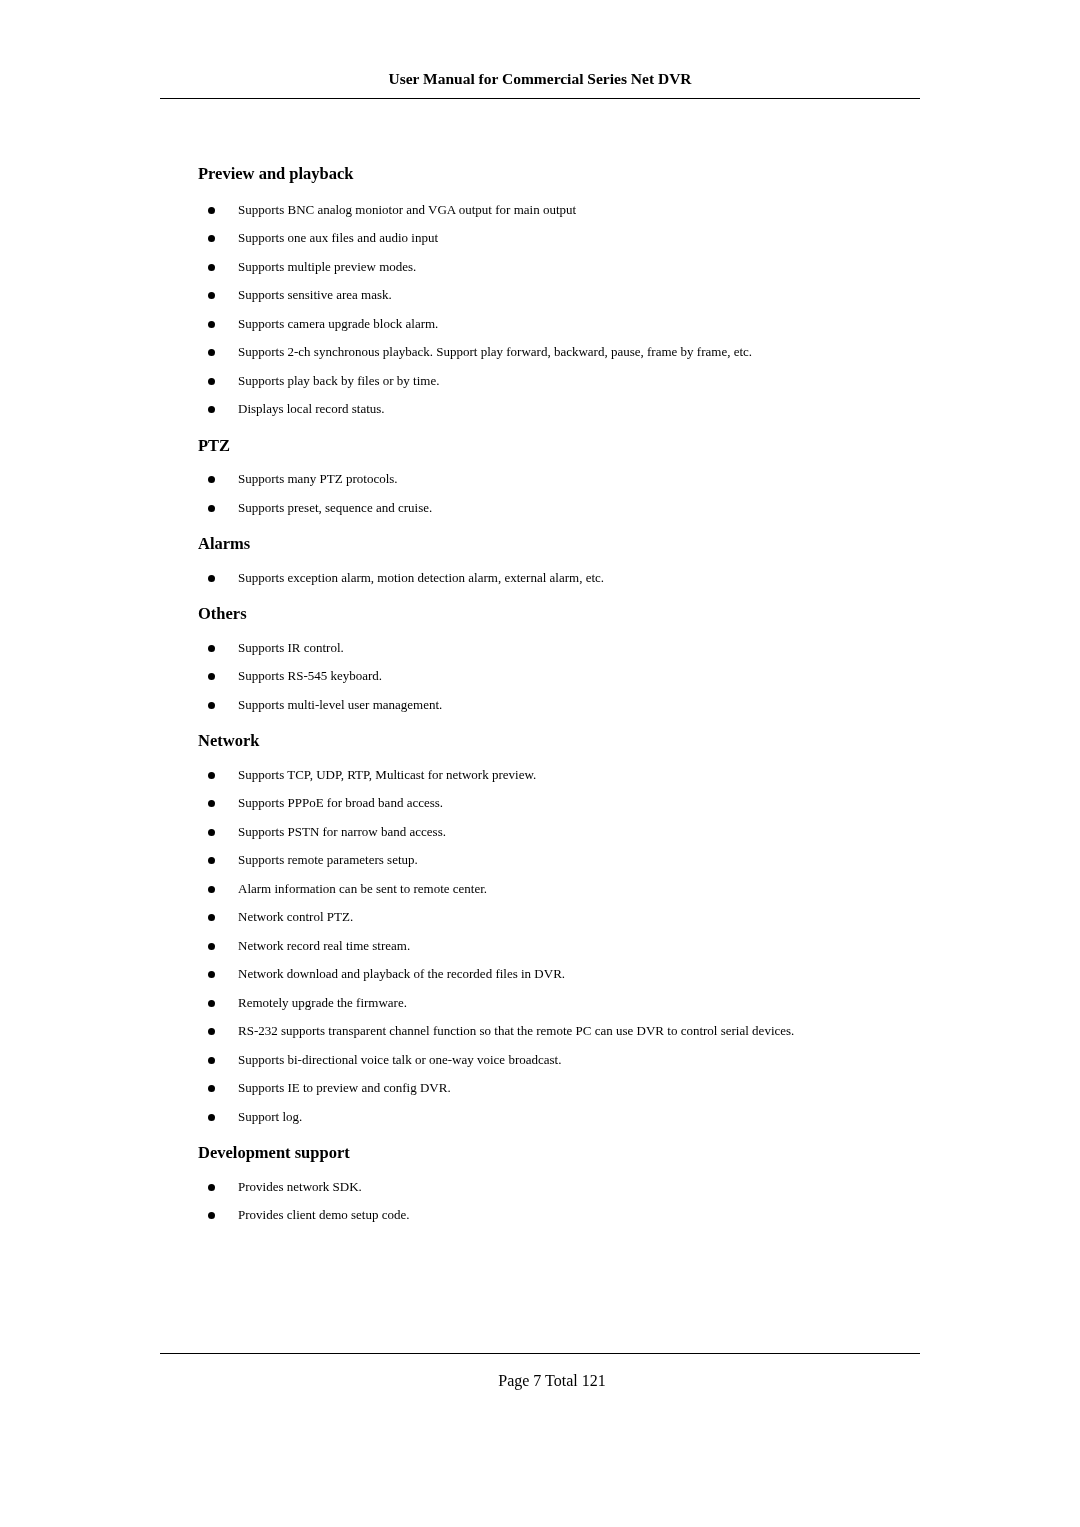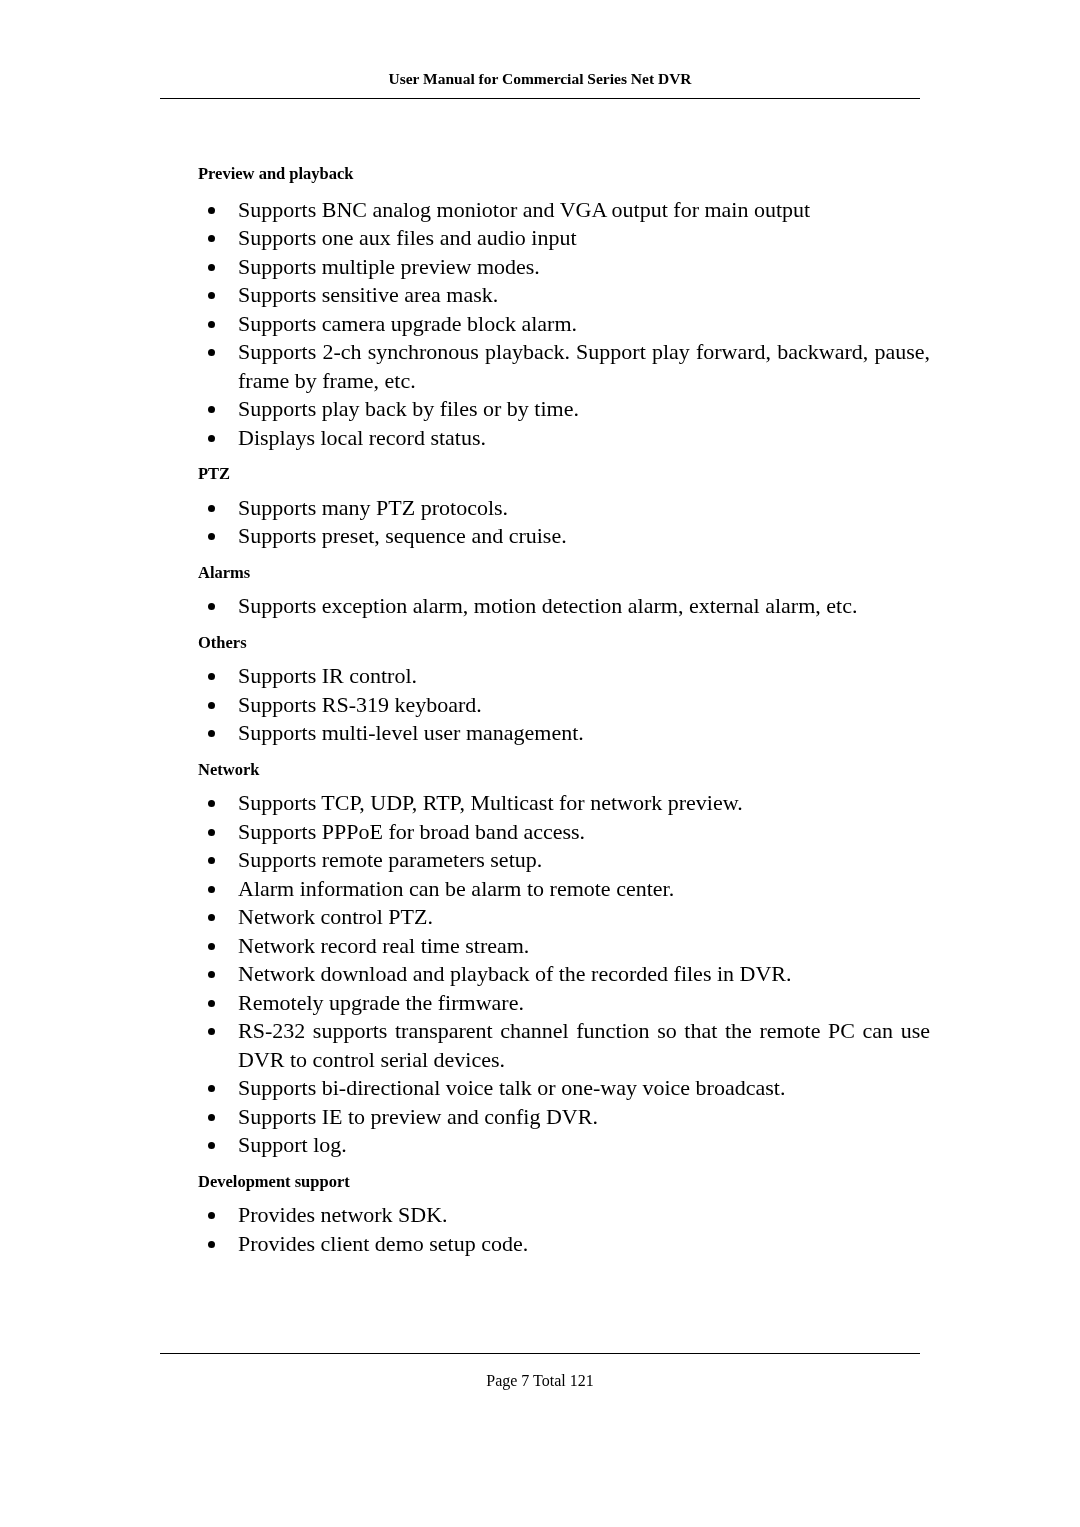--- a/index.html
+++ b/index.html
@@ -65,21 +65,21 @@
     margin-bottom: 11px;
   }
   ul.bullets {
     list-style: none;
     margin: 0;
     padding: 0;
   }
   ul.bullets li {
     position: relative;
     padding-left: 78px;
-    font-size: 22px;
+    font-size: 13px;
     line-height: 28.5px;
     margin: 0 0 0 0;
     text-align: justify;
     text-justify: inter-word;
   }
   ul.bullets li .dot {
     position: absolute;
     left: 48px;
     top: 11px;
     width: 7px;
@@ -93,21 +93,21 @@
   .footer-rule {
     position: absolute;
     left: 160px;
     top: 1353px;
     width: 760px;
     height: 0;
     border-top: 1.2px solid #000;
   }
   .footer {
     position: absolute;
-    left: 160px;
+    left: 172px;
     top: 1372px;
     width: 760px;
     text-align: center;
     font-size: 16px;
     font-family: "Liberation Serif", serif;
   }
   .footer .pg-label { }
   .footer .pg-num { }
 </style>
 </head>
@@ -157,35 +157,36 @@
       </ul>
     </div>
     <div class="gap-after"></div>
 
     <div class="section-block">
       <div class="sec-title-wrap tight">
         <h3 class="section">Others</h3>
       </div>
       <ul class="bullets">
         <li><span class="dot"></span><span>Supports IR control.</span></li>
-        <li><span class="dot"></span><span>Supports RS-319 keyboard.</span></li>
+        <li><span class="dot"></span><span>Supports RS-545 keyboard.</span></li>
         <li><span class="dot"></span><span>Supports multi-level user management.</span></li>
       </ul>
     </div>
     <div class="gap-after"></div>
 
     <div class="section-block">
       <div class="sec-title-wrap tight">
         <h3 class="section">Network</h3>
       </div>
       <ul class="bullets">
         <li><span class="dot"></span><span>Supports TCP, UDP, RTP, Multicast for network preview.</span></li>
         <li><span class="dot"></span><span>Supports PPPoE for broad band access.</span></li>
+        <li><span class="dot"></span><span>Supports PSTN for narrow band access.</span></li>
         <li><span class="dot"></span><span>Supports remote parameters setup.</span></li>
-        <li><span class="dot"></span><span>Alarm information can be alarm to remote center.</span></li>
+        <li><span class="dot"></span><span>Alarm information can be sent to remote center.</span></li>
         <li><span class="dot"></span><span>Network control PTZ.</span></li>
         <li><span class="dot"></span><span>Network record real time stream.</span></li>
         <li><span class="dot"></span><span>Network download and playback of the recorded files in DVR.</span></li>
         <li><span class="dot"></span><span>Remotely upgrade the firmware.</span></li>
         <li><span class="dot"></span><span>RS-232 supports transparent channel function so that the remote PC can use DVR to control serial devices.</span></li>
         <li><span class="dot"></span><span>Supports bi-directional voice talk or one-way voice broadcast.</span></li>
         <li><span class="dot"></span><span>Supports IE to preview and config DVR.</span></li>
         <li><span class="dot"></span><span>Support log.</span></li>
       </ul>
     </div>

